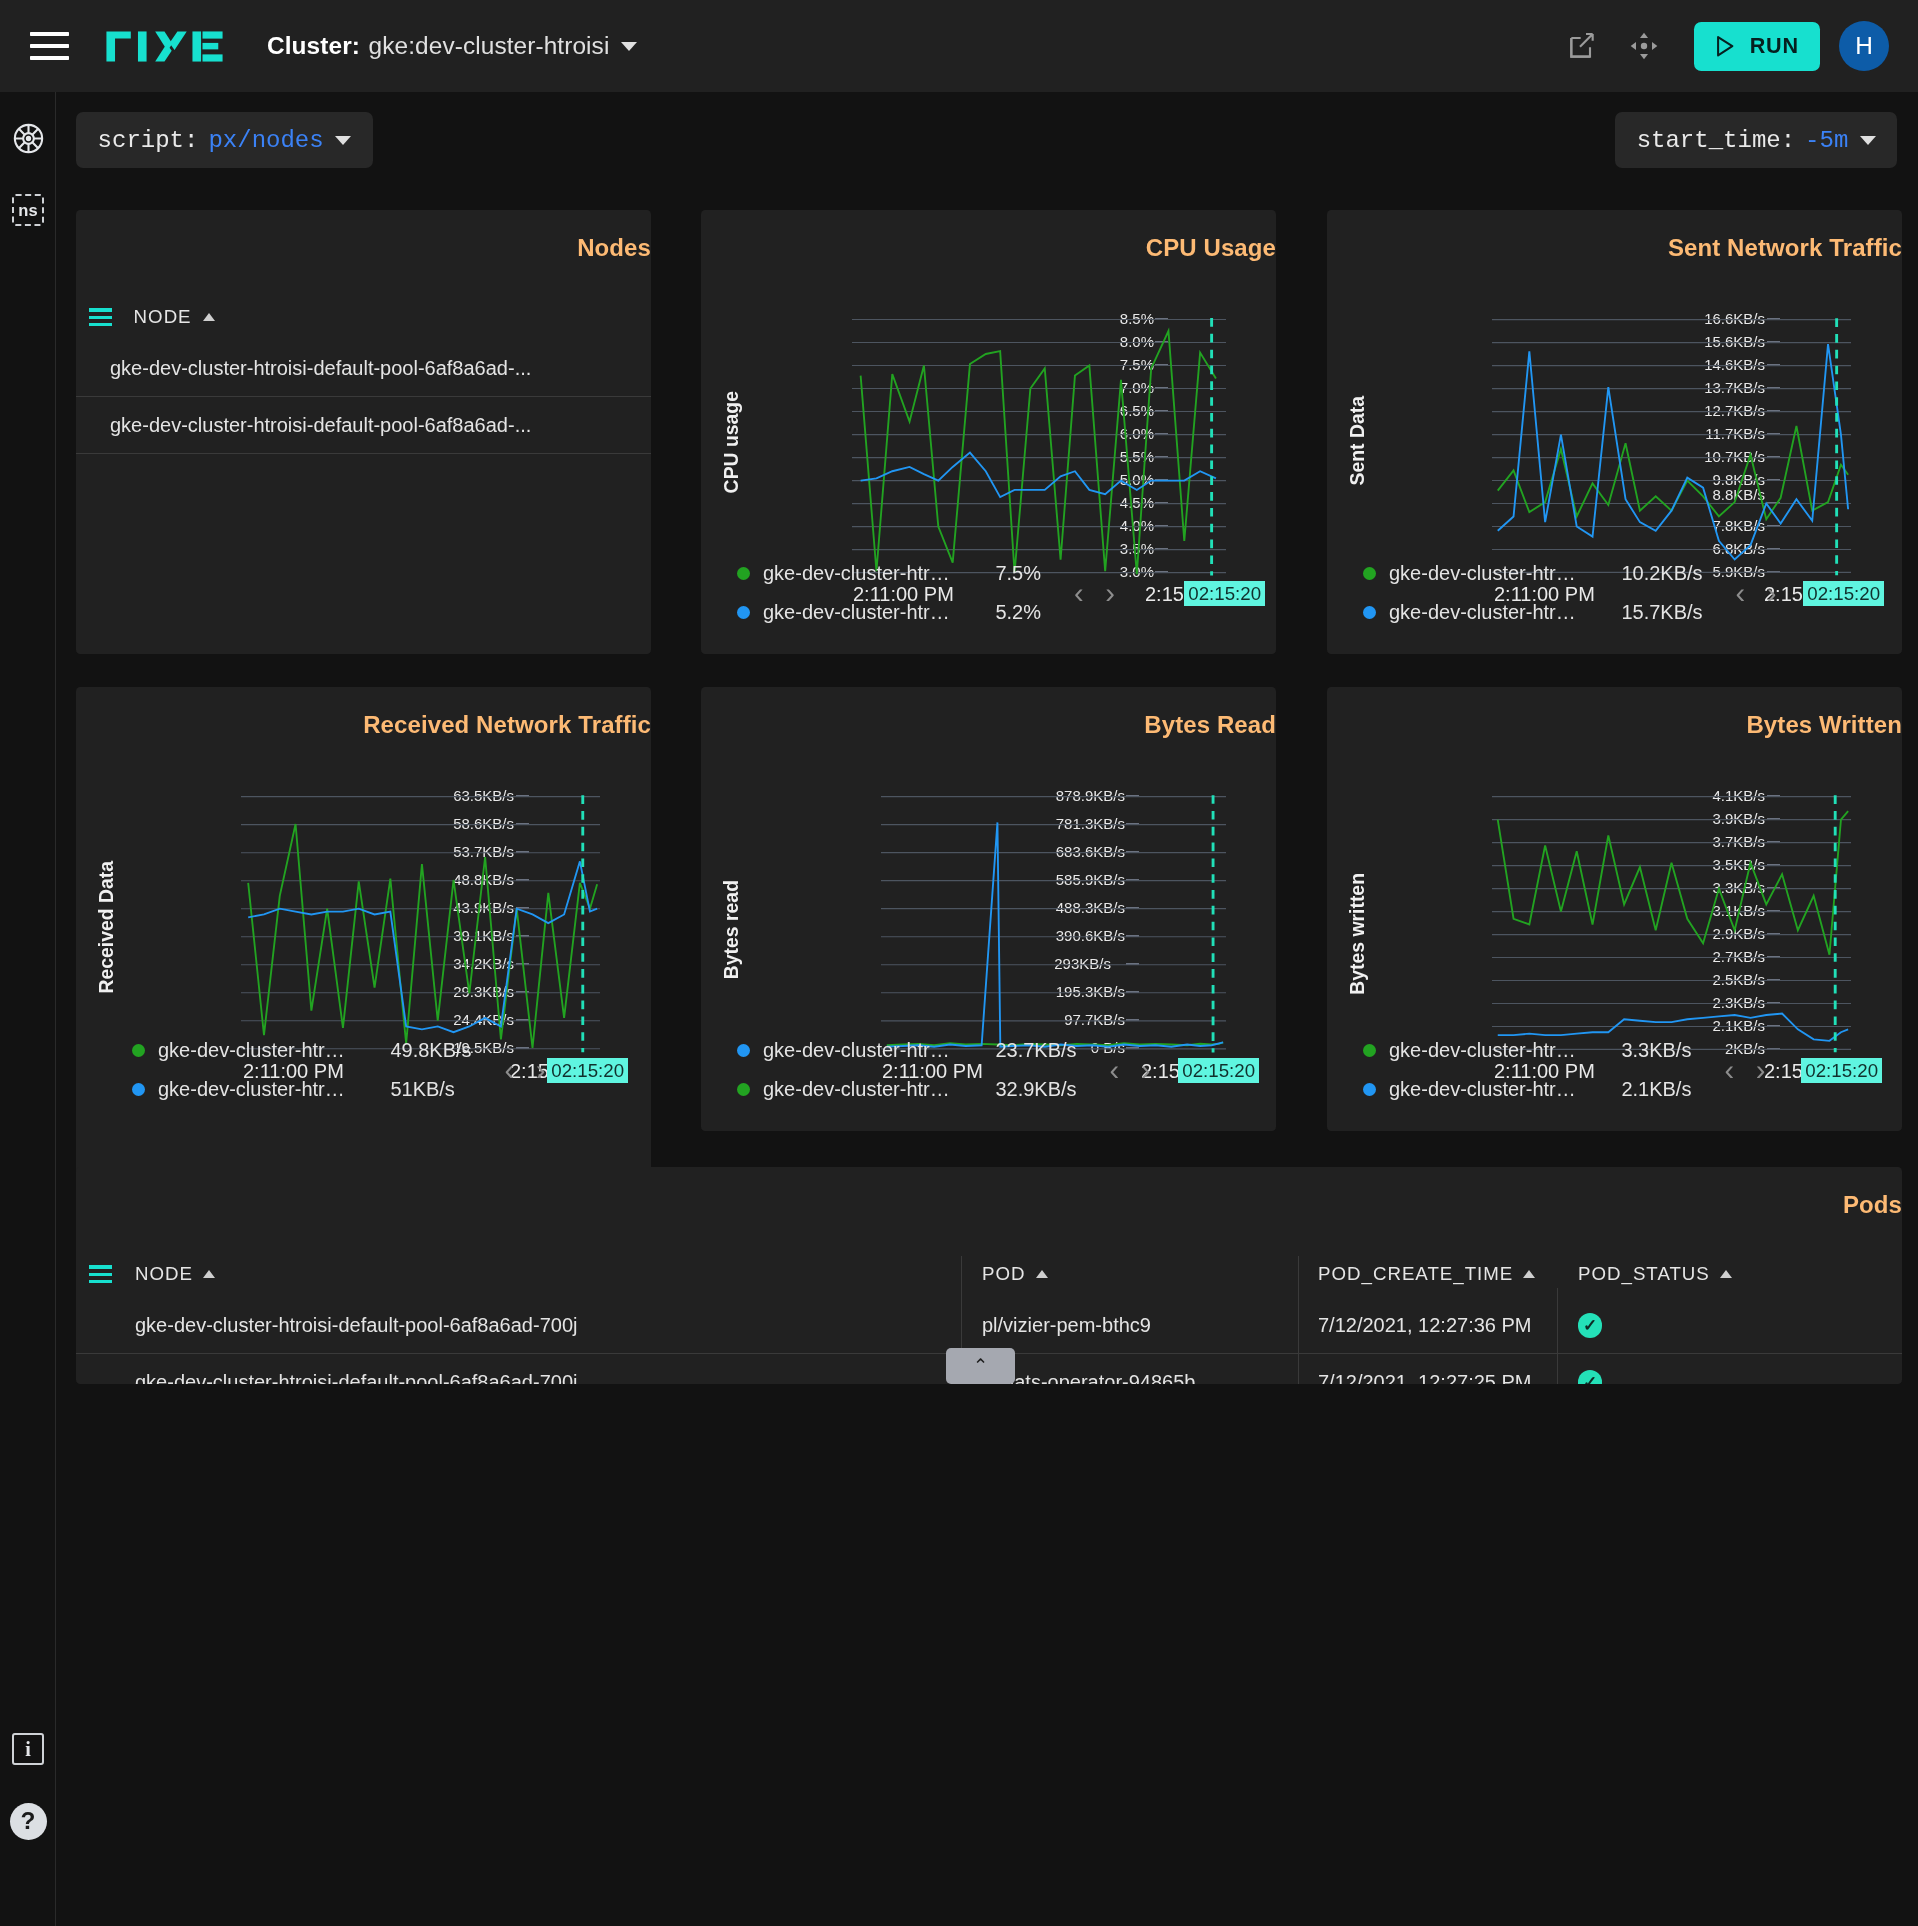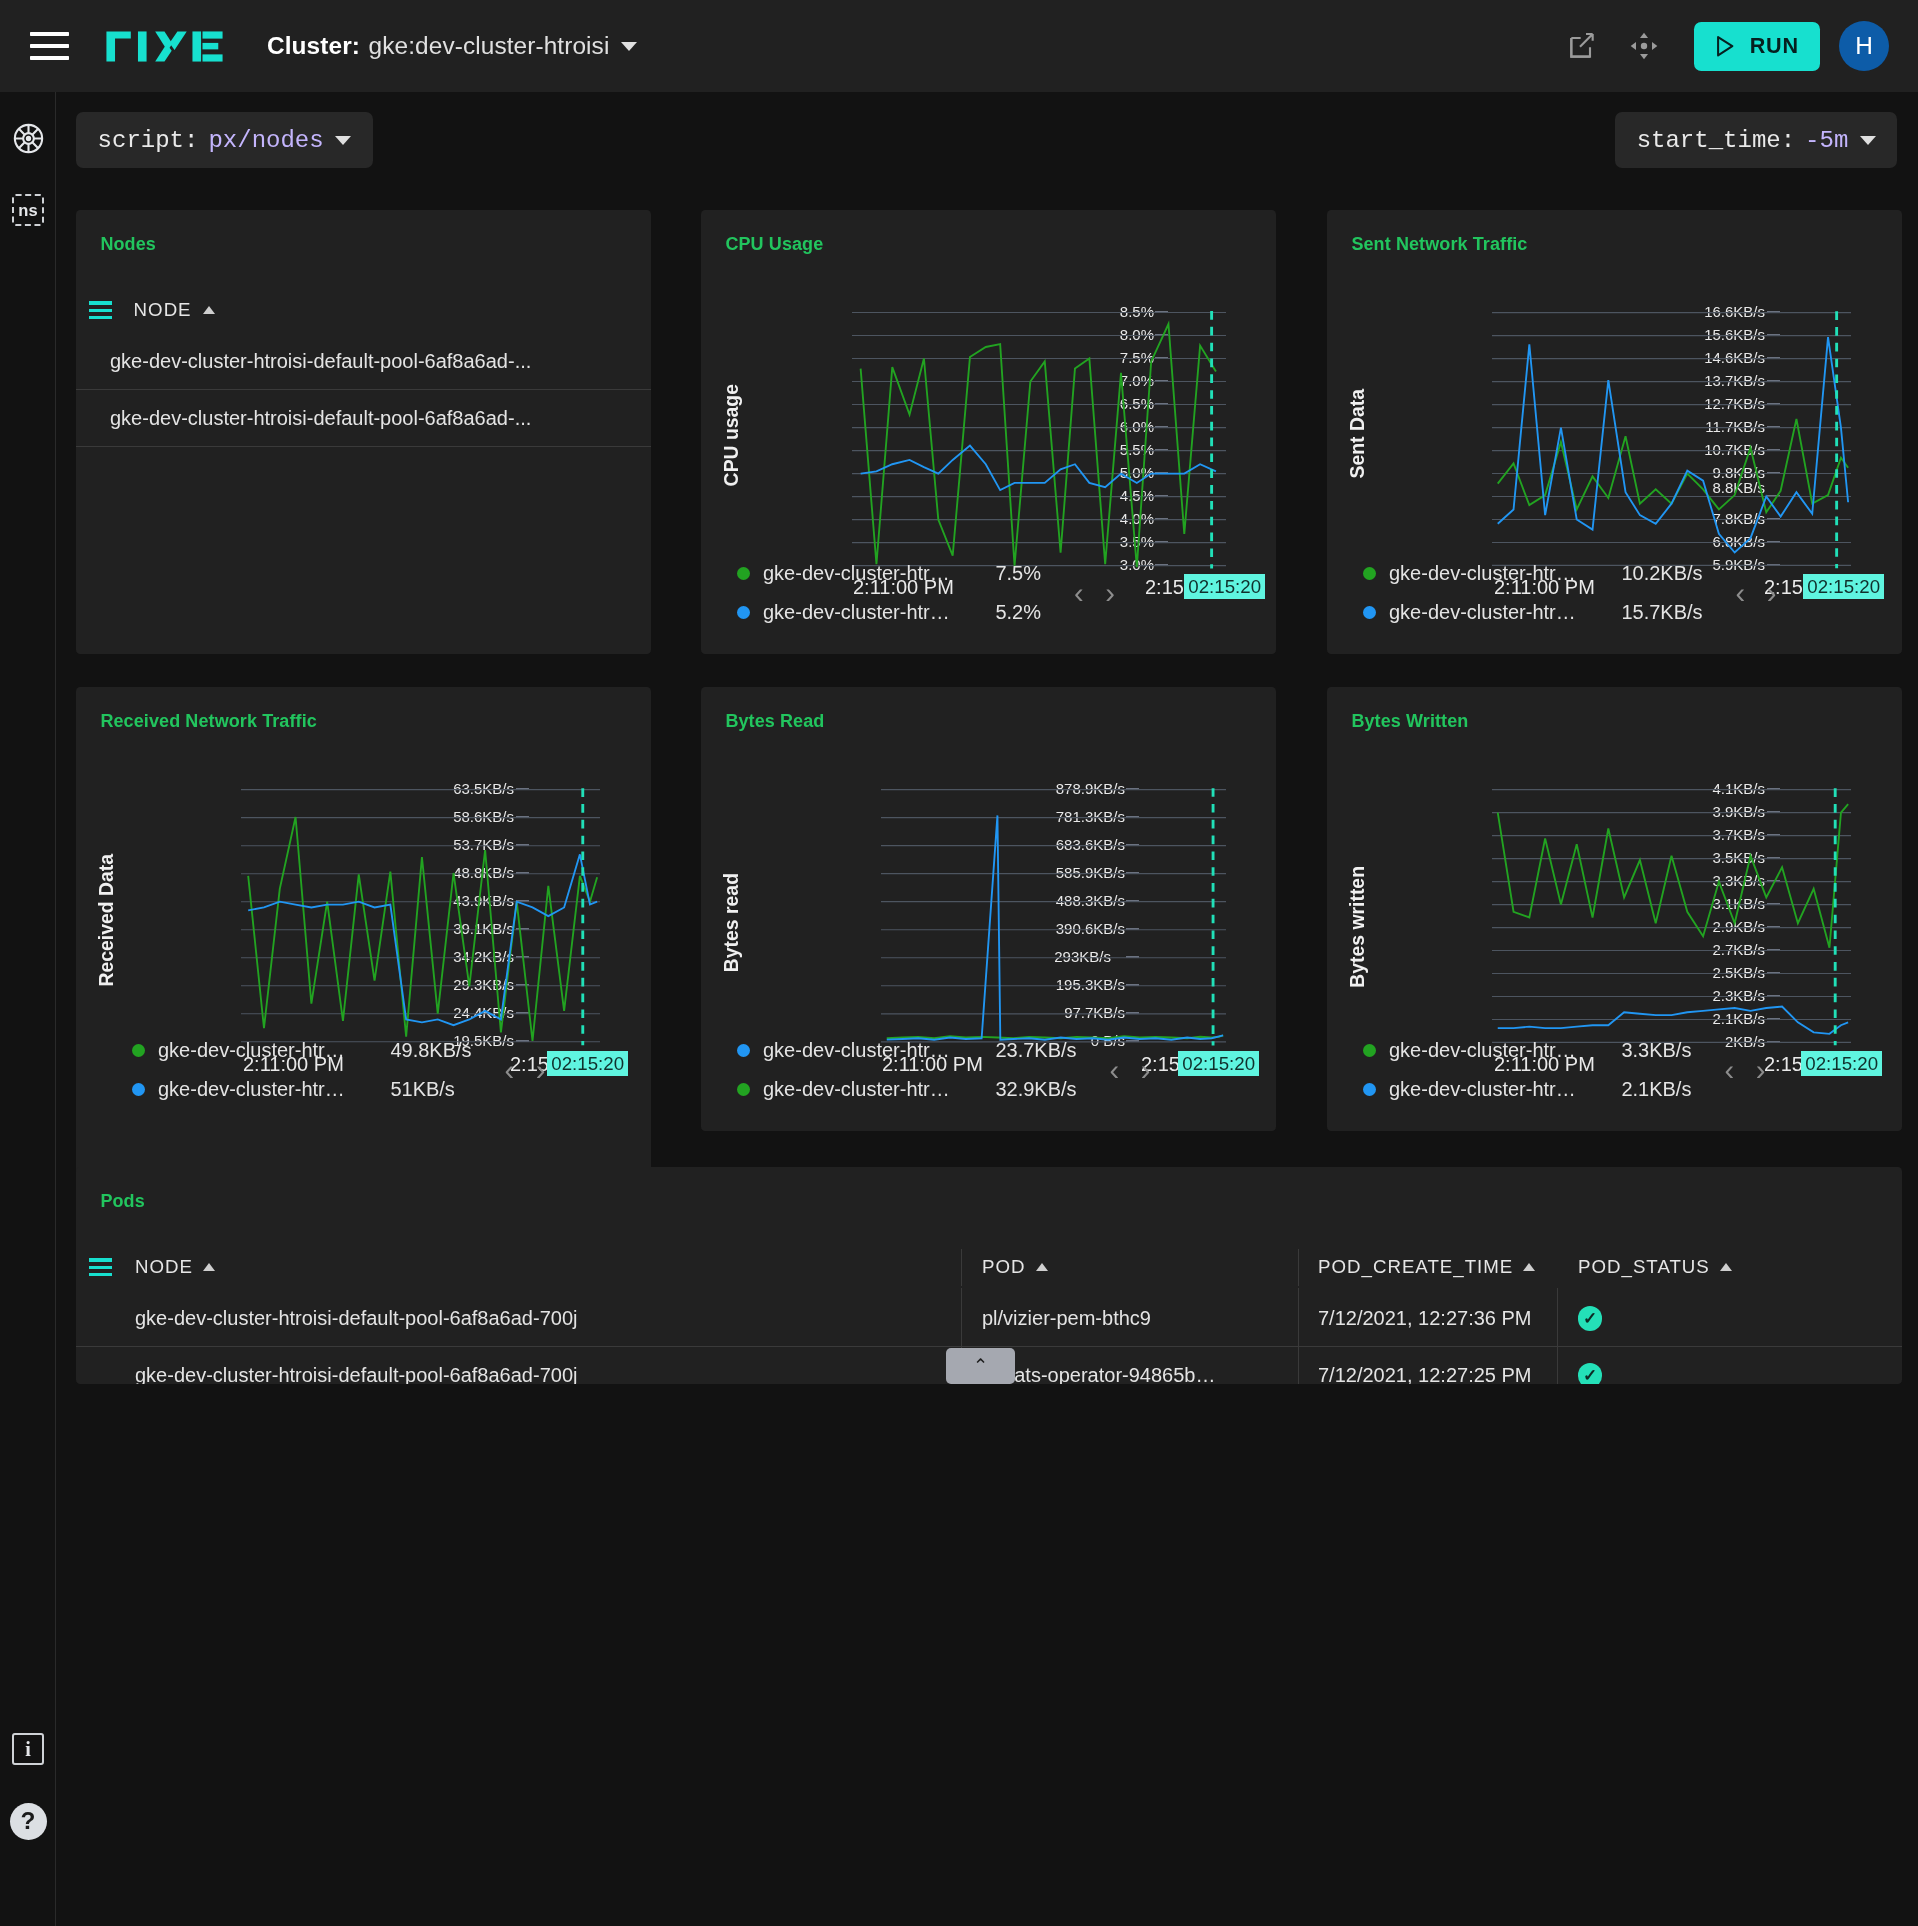--- a/index.html
+++ b/index.html
@@ -54,27 +54,27 @@
     display:flex;align-items:center;justify-content:center;font-size:24.4px;font-weight:bold;}
   
   #content { position:absolute; left:56px; top:92px; width:1863px; height:1834px; background:#121212; }
   #controls-row { position:relative; height:85px; }
   .selector {
     position:absolute; top:20px; background:#282828; border-radius:7.2px; height:56px;
     display:flex; align-items:center; padding:0 21.6px;
     font-family:"Liberation Mono", monospace; font-size:24px; cursor:pointer;
   }
   .selector .k { color:#e9e9e9; }
-  .selector .v { color:#c4b5fd; margin-left:10px; }
+  .selector .v { color:#3b82f6; margin-left:10px; }
   #script-sel { left:20px; }
   #time-sel { right:21.6px; }
   
   #grid { position:absolute; left:20px; top:85px; width:1826px; }
   .panel { background:#212121; border-radius:4.3px; position:absolute; }
-  .panel-title { font-size:18px; font-weight:bold; color:#22c55e; padding:24.4px 0 0 24.4px; letter-spacing:0.1px;}
+  .panel-title { font-size:24px; font-weight:bold; color:#fdba74; padding:24.4px 0 0 24.4px; letter-spacing:0.1px;text-align:right;}
   
   .tbl-head { display:flex; align-items:center; height:46px; }
   .hamburger-sm { width:23px; margin-left:13px; display:flex; flex-direction:column; gap:3.6px; }
   .hamburger-sm span { display:block; height:3.6px; background:#17e0cf; }
   .th { font-size:18.7px; color:#e6e6e6; font-weight:500; letter-spacing:1px; display:flex; align-items:center; gap:11.5px;}
   .sort-caret { width:0;height:0;border-left:6.5px solid transparent;border-right:6.5px solid transparent;border-bottom:8px solid #cfcfcf; }
   .node-row { height:57px; display:flex; align-items:center; padding-left:34px; font-size:20px; color:#e4e4e4;
     border-bottom:0.7px solid #3a3a3a; white-space:nowrap; overflow:hidden; }
   
   .chart-wrap { position:relative; }

